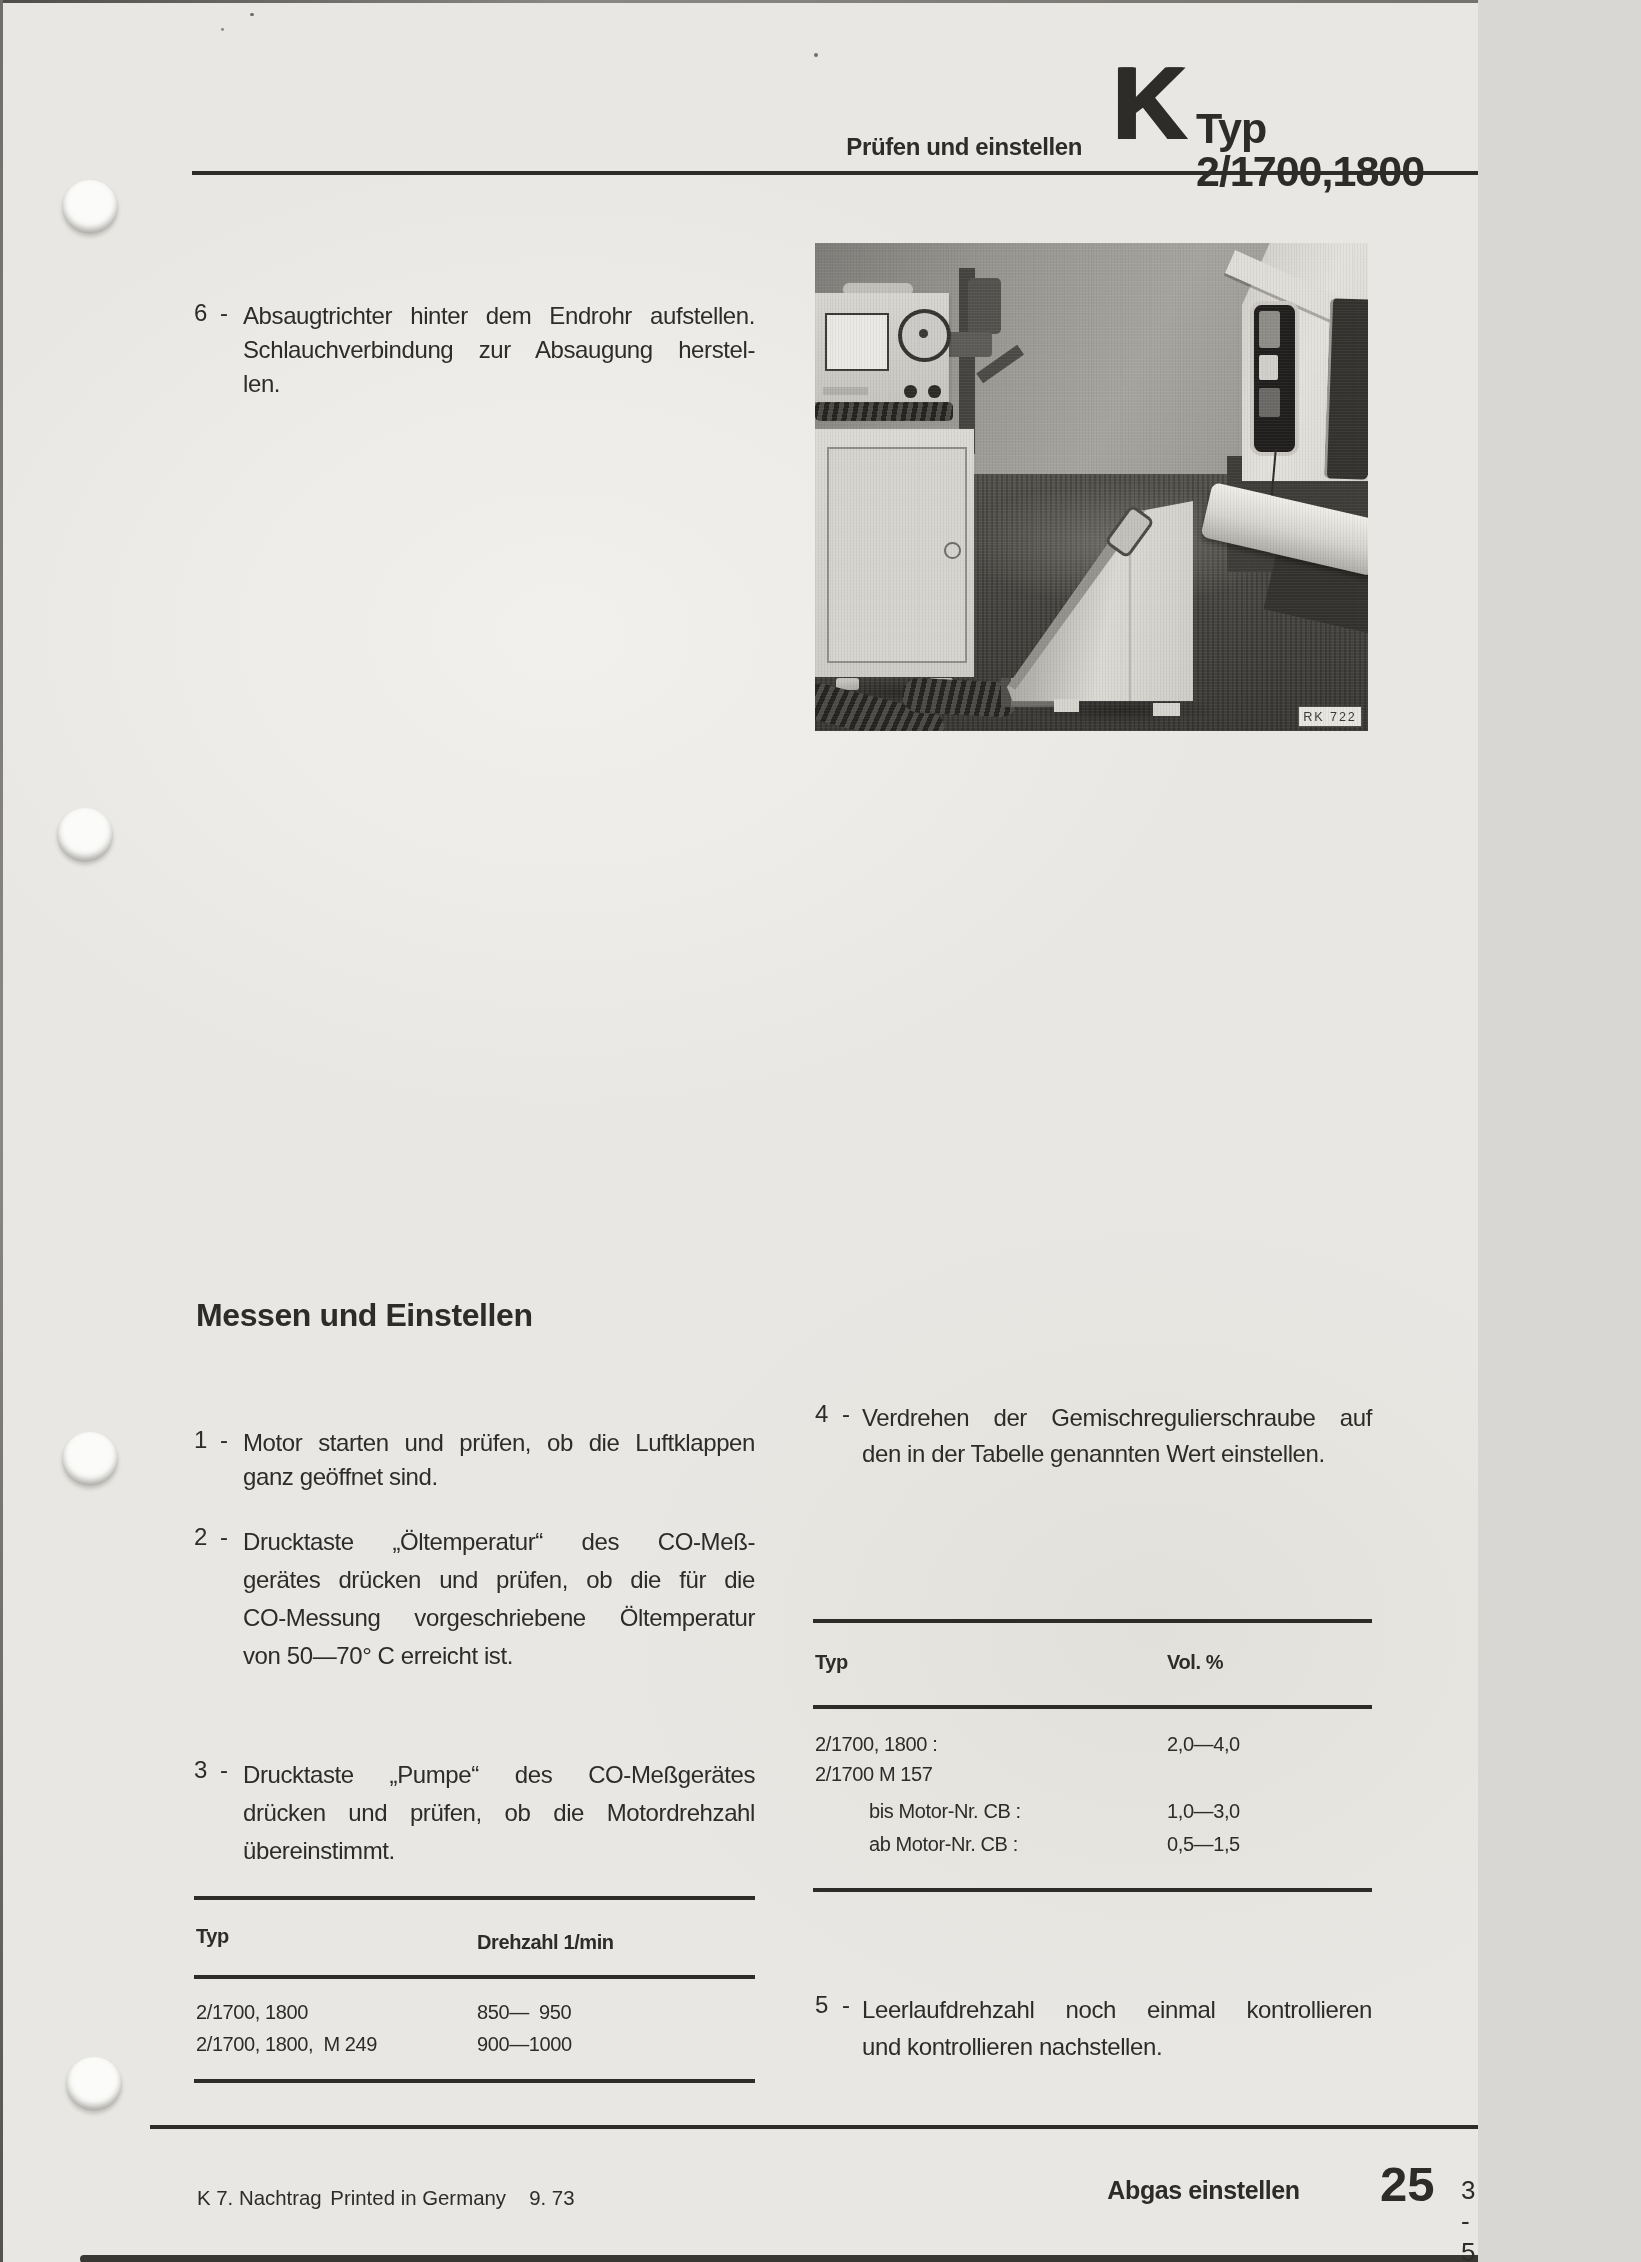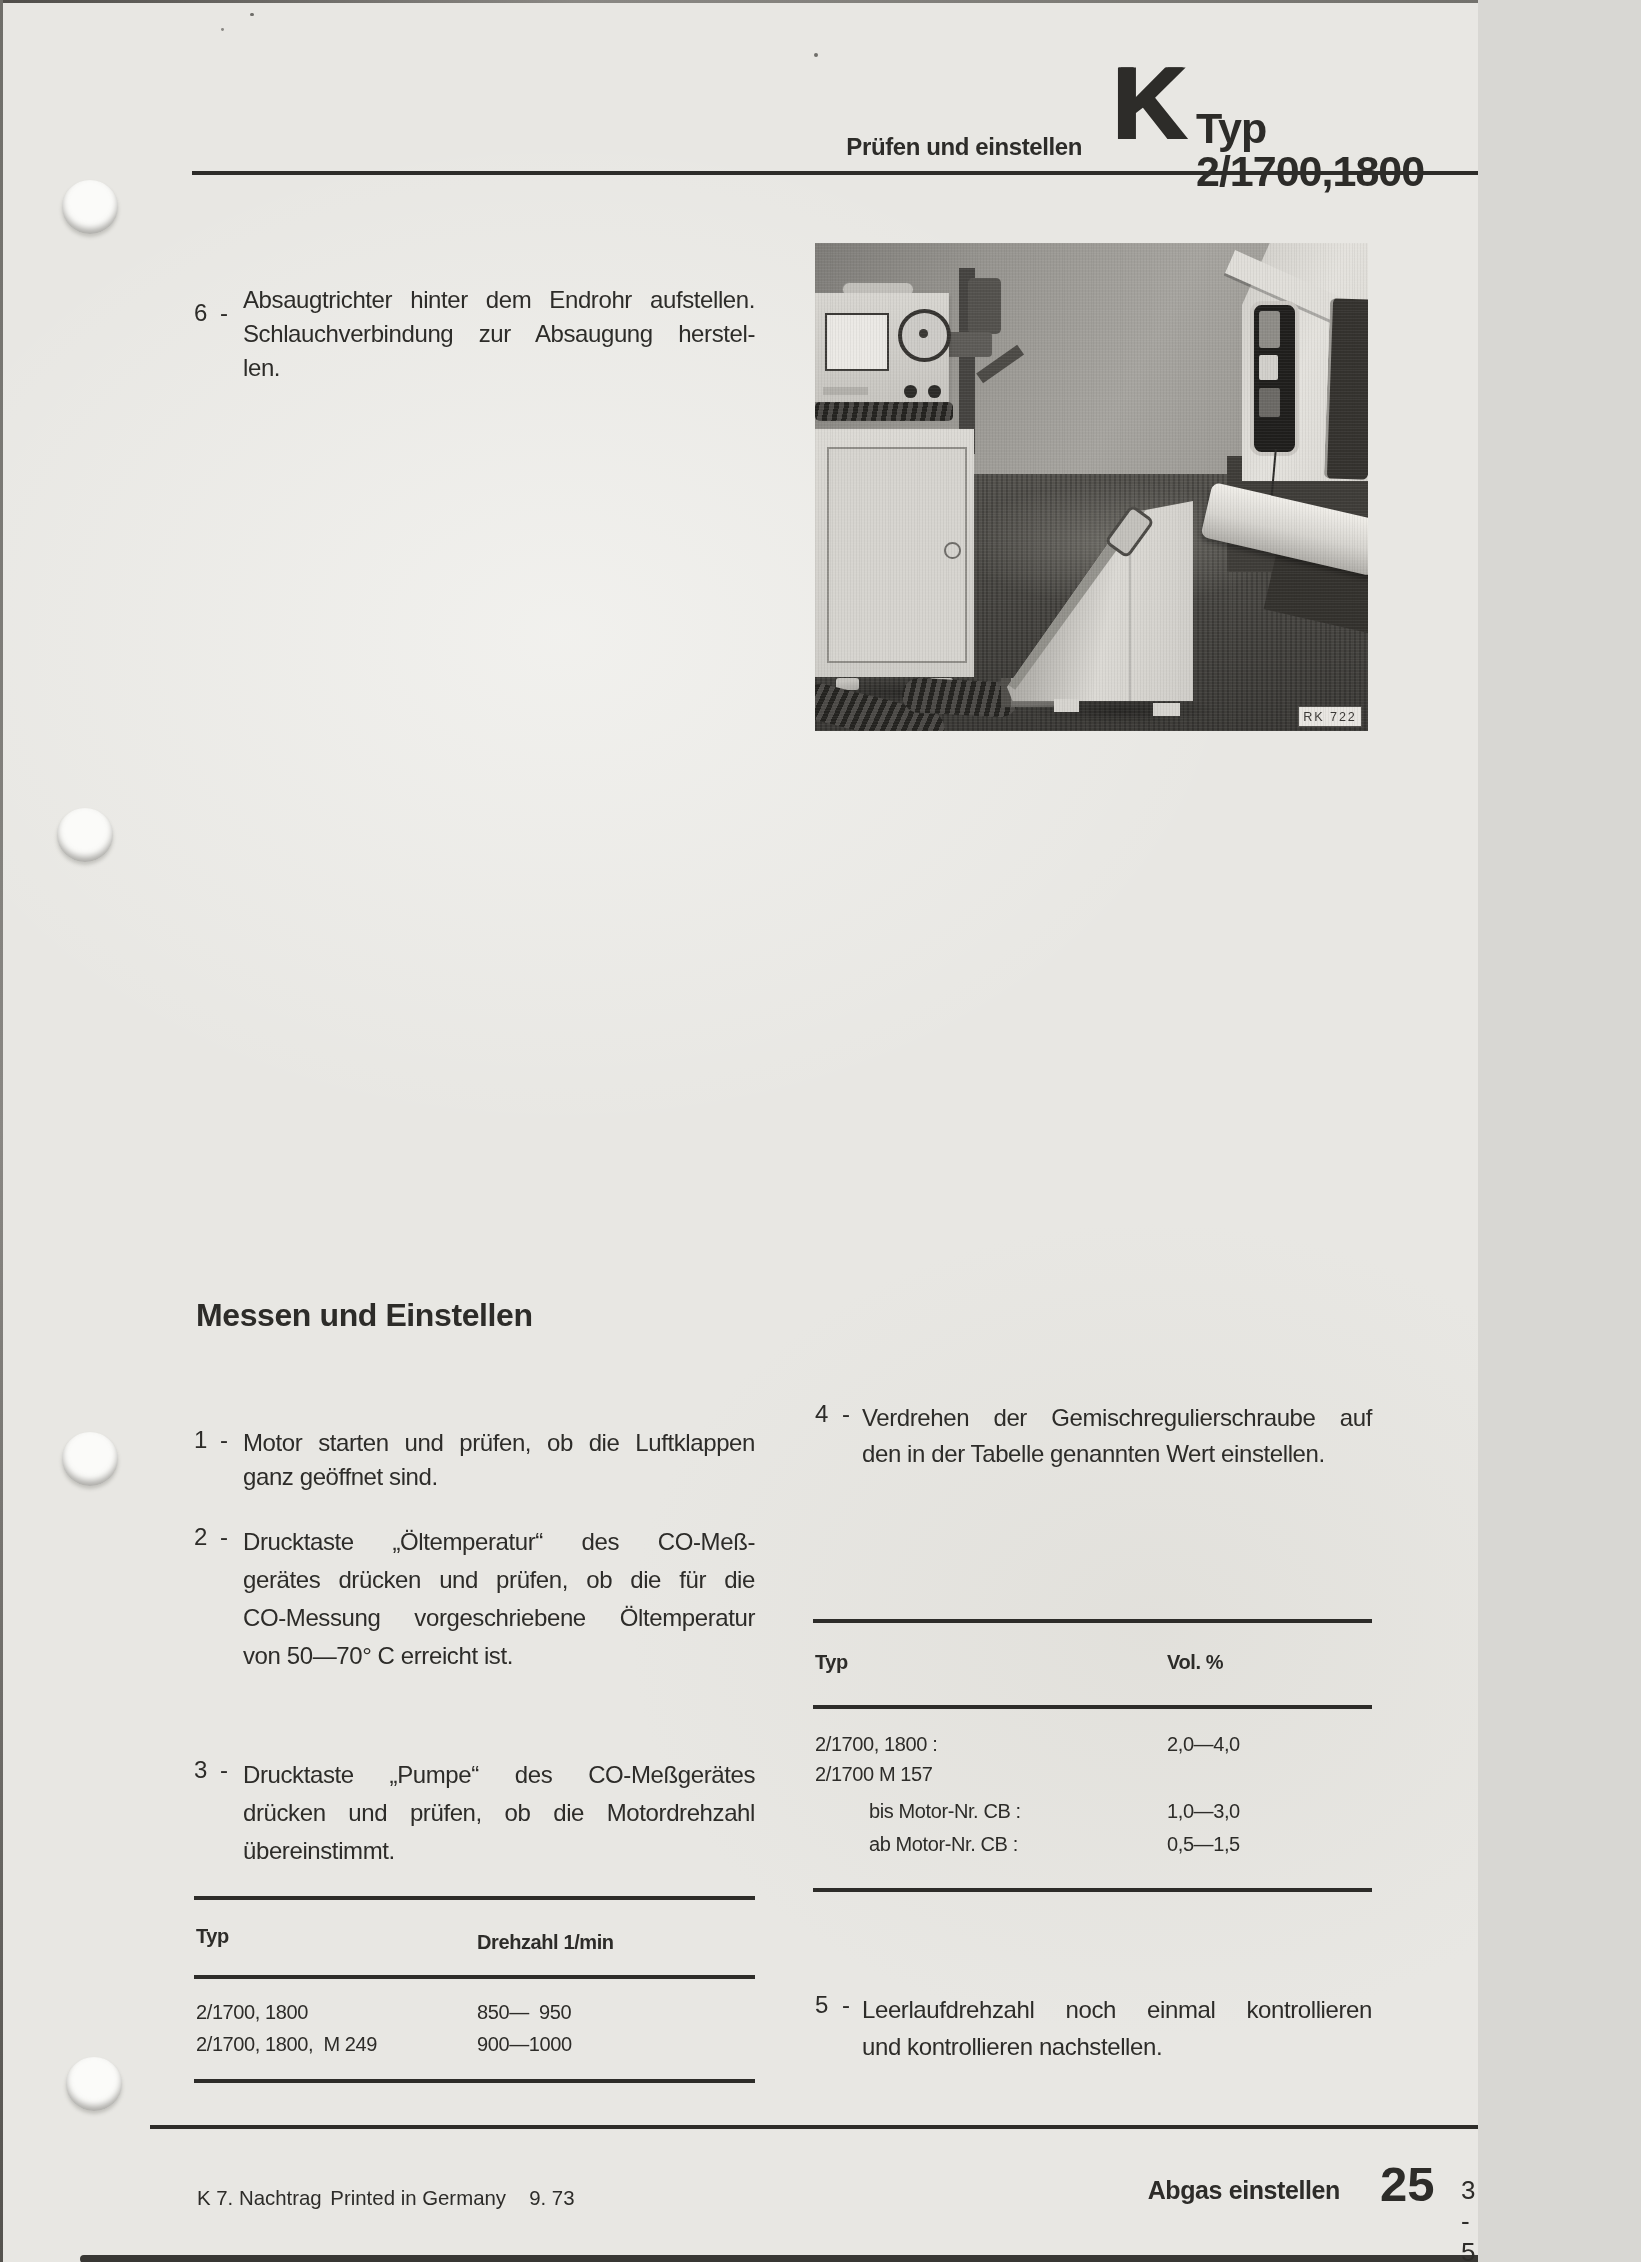--- a/index.html
+++ b/index.html
@@ -54,21 +54,21 @@
   <div class="speck" style="left:221px;top:28px;width:2.9px;height:2.9px;background:#8a8884;"></div>
   <div class="speck" style="left:814px;top:53px;width:3.9px;height:3.9px;"></div>
 
   <div class="abs txt b" style="left:694px;top:133px;width:388px;text-align:right;font-size:24px;">Prüfen und einstellen</div>
   <div class="abs b" style="left:1112px;top:51px;font-size:104px;line-height:1;text-shadow:1.9px 0 0 #2d2c29,-1px 0 0 #2d2c29;">K</div>
   <div class="abs b" style="left:1196px;top:107px;font-size:43px;line-height:1;letter-spacing:-1px;">Typ 2/1700,1800</div>
   <div class="abs rule" style="left:192px;top:171px;width:1322px;"></div>
 
   <div class="abs txt" style="left:194px;top:299px;">6</div>
   <div class="abs txt" style="left:220px;top:299px;">-</div>
-  <div class="para" style="left:243px;top:283px;width:512px;line-height:34px;">
+  <div class="para" style="left:243px;top:299px;width:512px;line-height:34px;">
     <div class="jl">Absaugtrichter hinter dem Endrohr aufstellen.</div>
     <div class="jl">Schlauchverbindung zur Absaugung herstel-</div>
     <div class="ll">len.</div>
   </div>
 
   <div class="photo">
     <div class="ph-floor"></div>
     <div class="ph-floorlight"></div>
 
     <div class="abs" style="left:144px;top:25px;width:15.5px;height:186px;background:#454340;"></div>
@@ -190,18 +190,18 @@
     <div class="jl">Leerlaufdrehzahl noch einmal kontrollieren</div>
     <div class="ll">und kontrollieren nachstellen.</div>
   </div>
 
   <div class="abs rule" style="left:150px;top:2125px;width:1363px;"></div>
   <div class="abs" style="left:197px;top:2187px;font-size:20.4px;white-space:nowrap;">
     <span style="margin-right:3px;">K 7. Nachtrag</span>
     <span style="margin-right:17.5px;">Printed in Germany</span>
     <span>9. 73</span>
   </div>
-  <div class="abs b" style="left:1067px;top:2176px;width:273px;text-align:right;font-size:25px;letter-spacing:-0.4px;">Abgas einstellen</div>
+  <div class="abs b" style="left:1067px;top:2176px;width:273px;text-align:center;font-size:25px;letter-spacing:-0.4px;">Abgas einstellen</div>
   <div class="abs b" style="left:1380px;top:2160px;font-size:49px;line-height:1;">25</div>
   <div class="abs" style="left:1461px;top:2175px;font-size:26px;letter-spacing:1px;">3 - 5</div>
 
 </div>
 
 
 </body></html>

